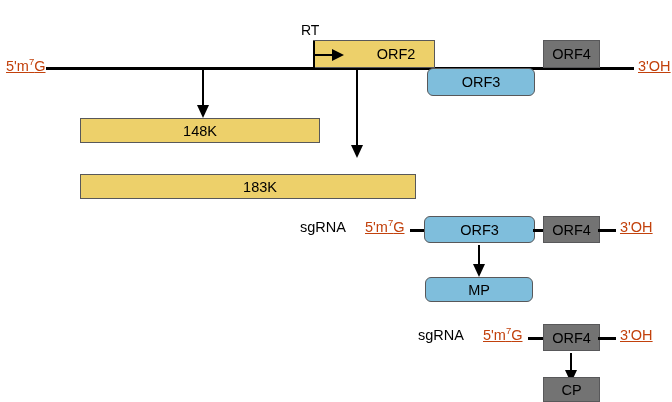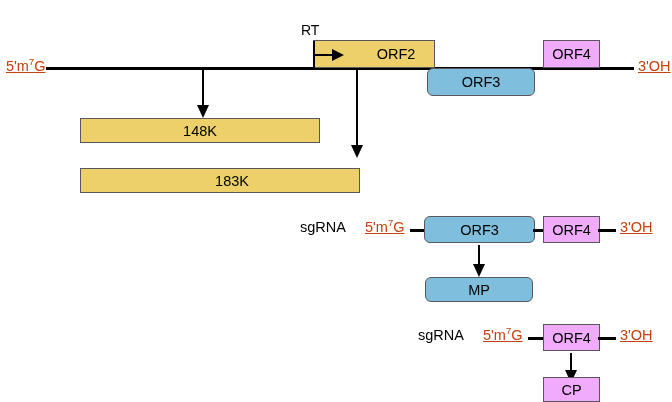--- a/index.html
+++ b/index.html
@@ -35,21 +35,21 @@
     border: 1.5px solid #58585a;
     display: flex;
     align-items: center;
     justify-content: center;
     font-size: 14.5px;
     color: #000000;
     white-space: nowrap;
   }
   .box.yellow { background: #edd06a; }
   .box.blue   { background: #7fbedc; border-radius: 6px; }
-  .box.orange { background: #f0abfc; }
+  .box.orange { background: #737373; }
 
   
   .rna-line {
     position: absolute;
     background: #000000;
     height: 3px;
   }
   .seg-line {
     position: absolute;
     background: #000000;
@@ -175,21 +175,21 @@
 
   <div class="arrow" style="left:350px; top:68px; width:14px; height:90px;">
     <div class="shaft" style="height:78px;"></div>
     <div class="head"></div>
   </div>
 
   <div class="box yellow" style="left:80px; top:118px; width:240px; height:25px;">
     <span>148K</span>
   </div>
 
-  <div class="box yellow" style="left:80px; top:168px; width:280px; height:25px;padding-left:24px;">
+  <div class="box yellow" style="left:80px; top:174px; width:336px; height:25px;padding-left:24px;">
     <span>183K</span>
   </div>
 
   <div class="sg-label" style="left:300px; top:219px;">sgRNA</div>
 
   <div class="endlabel" style="left:365px; top:219px;"><span>5'm</span><sup>7</sup><span>G</span></div>
 
   <div class="seg-line" style="left:410px; top:229px; width:18px;"></div>
 
   <div class="box blue" style="left:424px; top:216px; width:111px; height:27px;">

